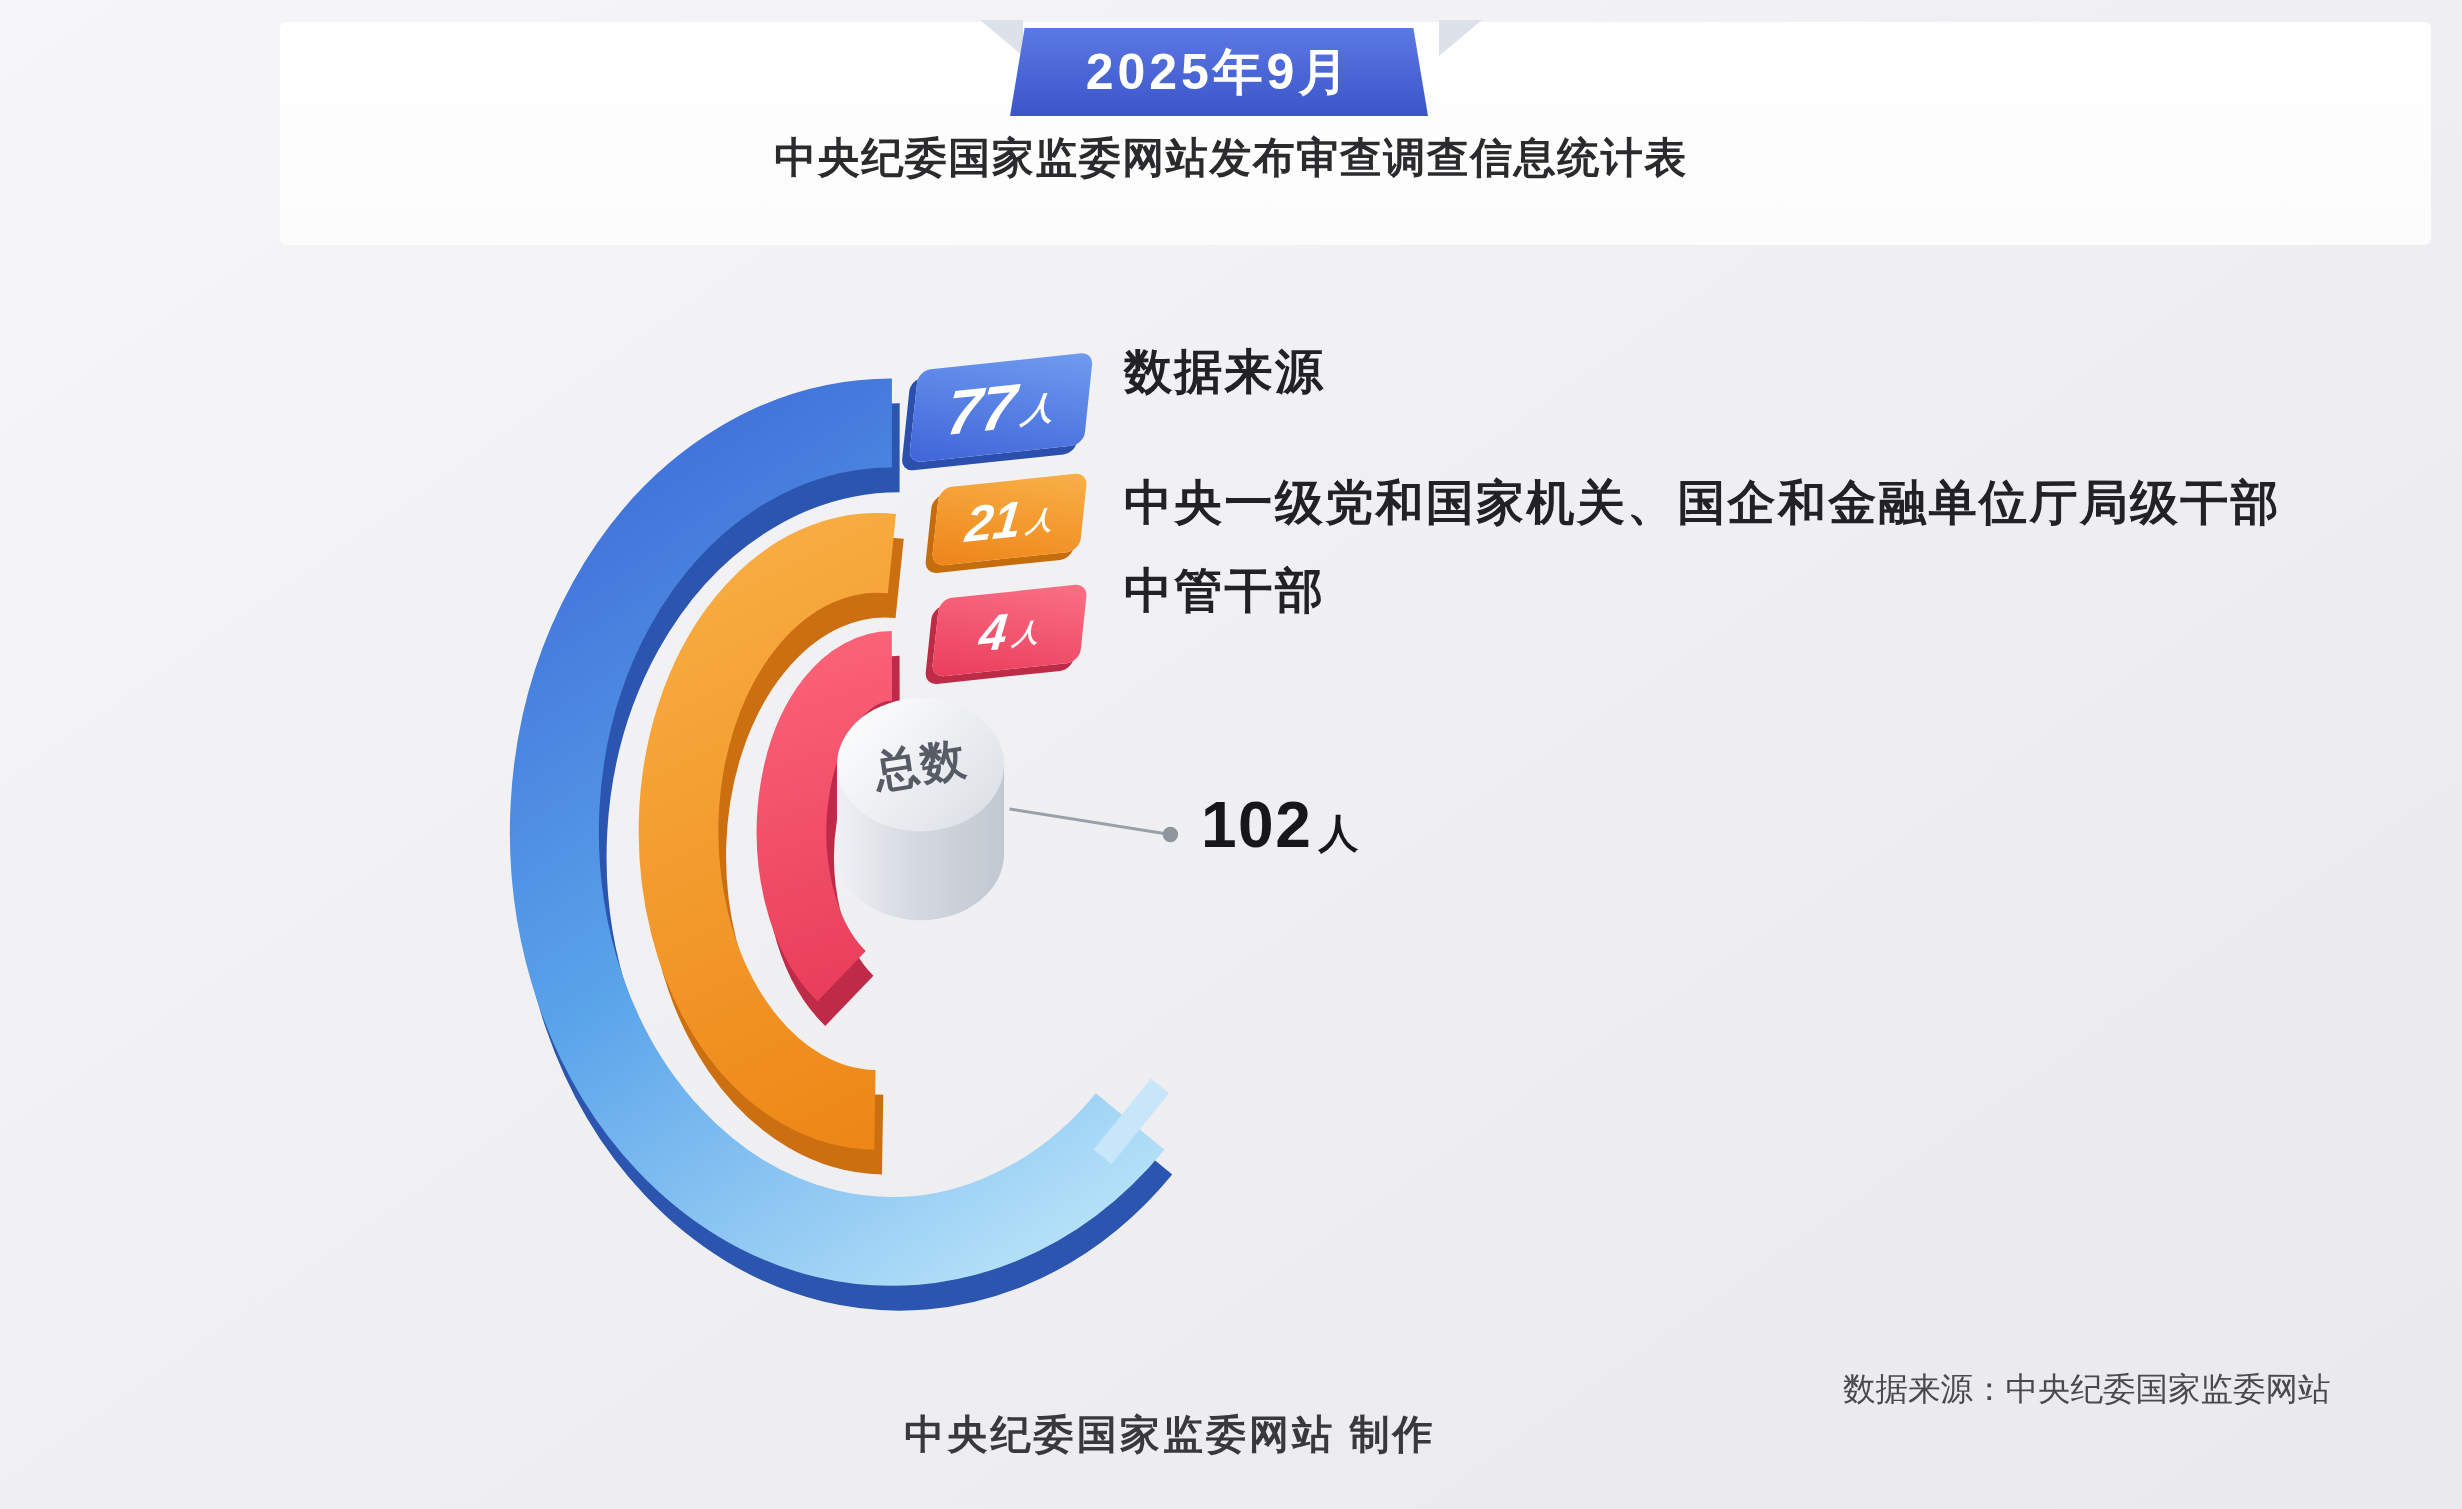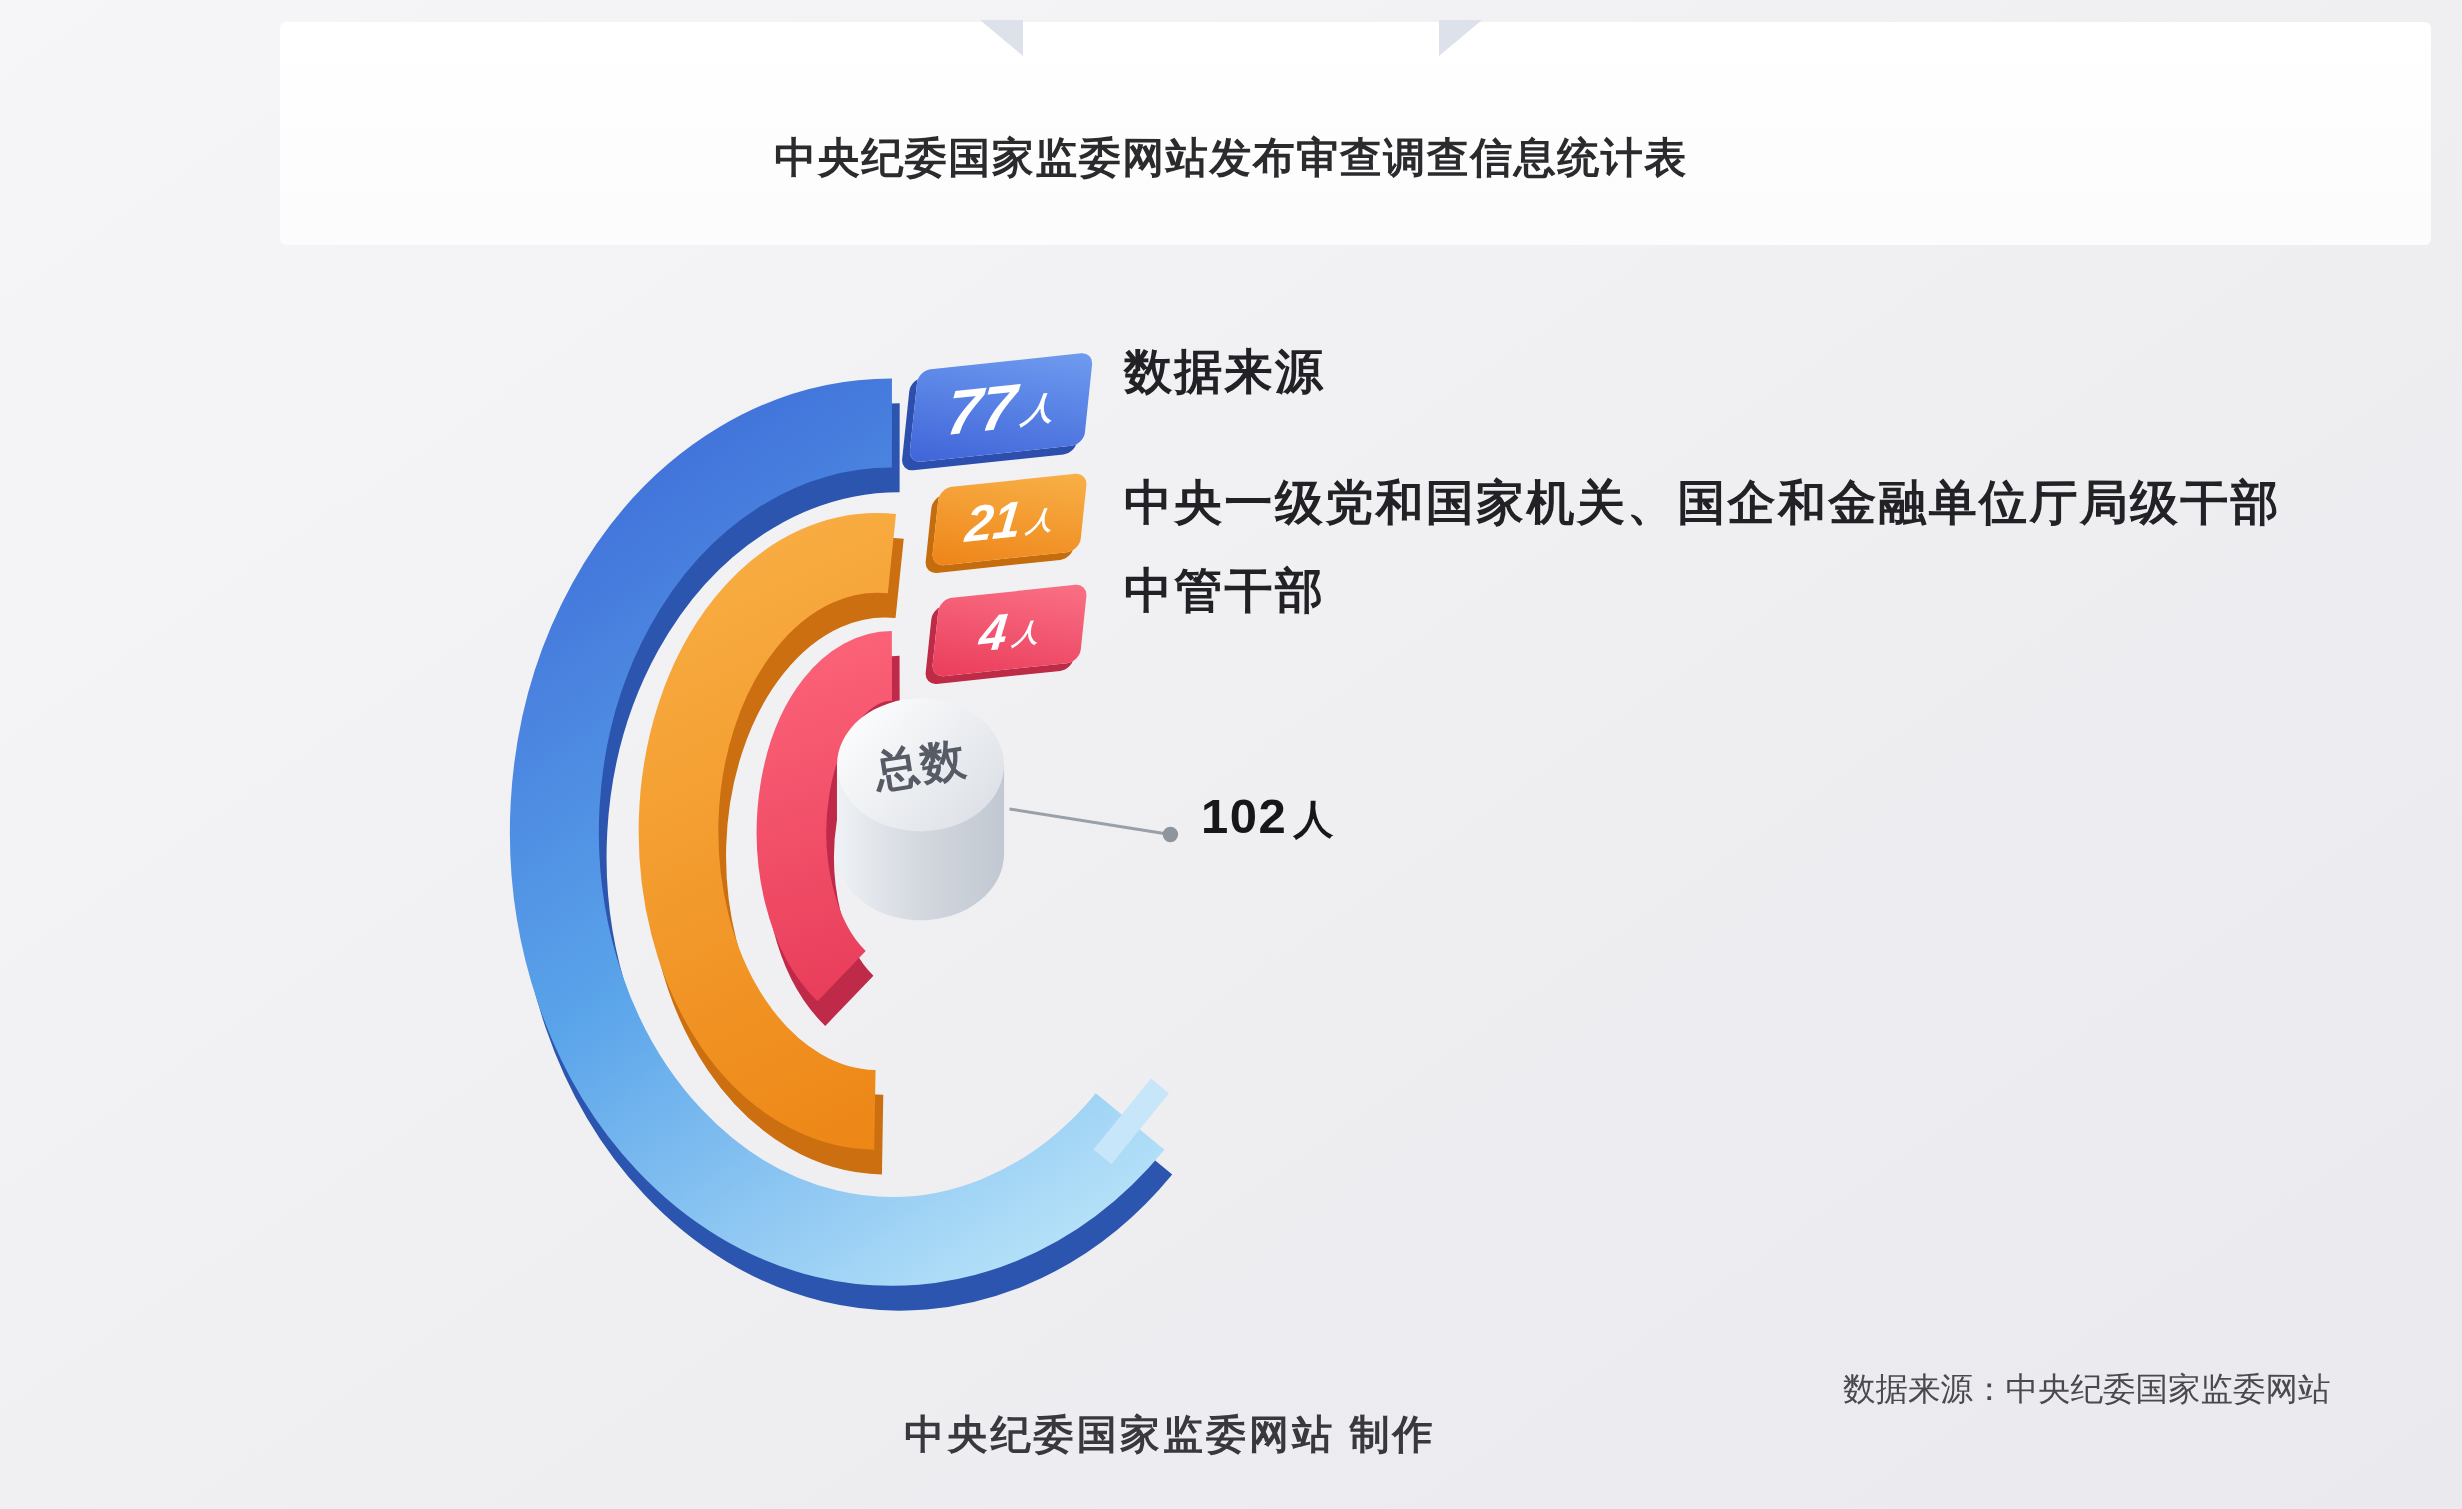--- a/index.html
+++ b/index.html
@@ -41,36 +41,37 @@
     background:linear-gradient(195deg,#f8b148,#ee8418); box-shadow:-6.2px 7px 0 #c56d0c;}
   .pill-red{left:935px; top:592px; width:149px; height:77px; font-size:50px;
     background:linear-gradient(195deg,#fa7185,#ea3c5b); box-shadow:-6.2px 7px 0 #bd2b47;}
 
   .ring-label{position:absolute; z-index:4; font-weight:bold; color:#222226; font-size:48px; letter-spacing:2.3px; white-space:nowrap;}
   .ring-label.l1{left:1124px; top:340px;}
   .ring-label.l2{left:1124px; top:447px;margin-top:24px;}
   .ring-label.l3{left:1124px; top:559px;}
 
   .total-value{position:absolute; left:1201px; top:788px; z-index:4; display:flex; align-items:baseline; color:#17171a;}
-  .total-value .num{font-size:49px; font-weight:bold; letter-spacing:1.5px;}
+  .total-value .num{font-size:64px; font-weight:bold; letter-spacing:1.5px;}
   .total-value .unit{font-size:40px; font-weight:bold; margin-left:6.2px;}
 
   .producer{position:absolute; left:0; top:1407px; width:2340px; text-align:center;
     font-size:40px; font-weight:bold; color:#39393d; letter-spacing:3.1px;}
   .source-note{position:absolute; left:1843px; top:1364px;
     font-family:"Liberation Serif", serif; font-size:32.5px; color:#4a4a4e; line-height:1.55;}
 </style>
 </head>
 <body>
 
 <div class="page">
 
   <div class="header-band"></div>
   <div class="ribbon-fold left"></div>
   <div class="ribbon-fold right"></div>
+  <div class="period-badge">2025年9月</div>
   <div class="chart-title">中央纪委国家监委网站发布审查调查信息统计表</div>
 
   <svg class="chart-svg" width="1006" height="1083" viewBox="0 0 1300 1400">
     <defs>
       <linearGradient id="gBlue" gradientUnits="userSpaceOnUse" x1="250" y1="120" x2="950" y2="1150">
         <stop offset="0" stop-color="#3e6cd8"></stop>
         <stop offset="0.5" stop-color="#5aa4ea"></stop>
         <stop offset="1" stop-color="#b9e4f9"></stop>
       </linearGradient>
       <linearGradient id="gOrange" gradientUnits="userSpaceOnUse" x1="380" y1="300" x2="760" y2="1060">

